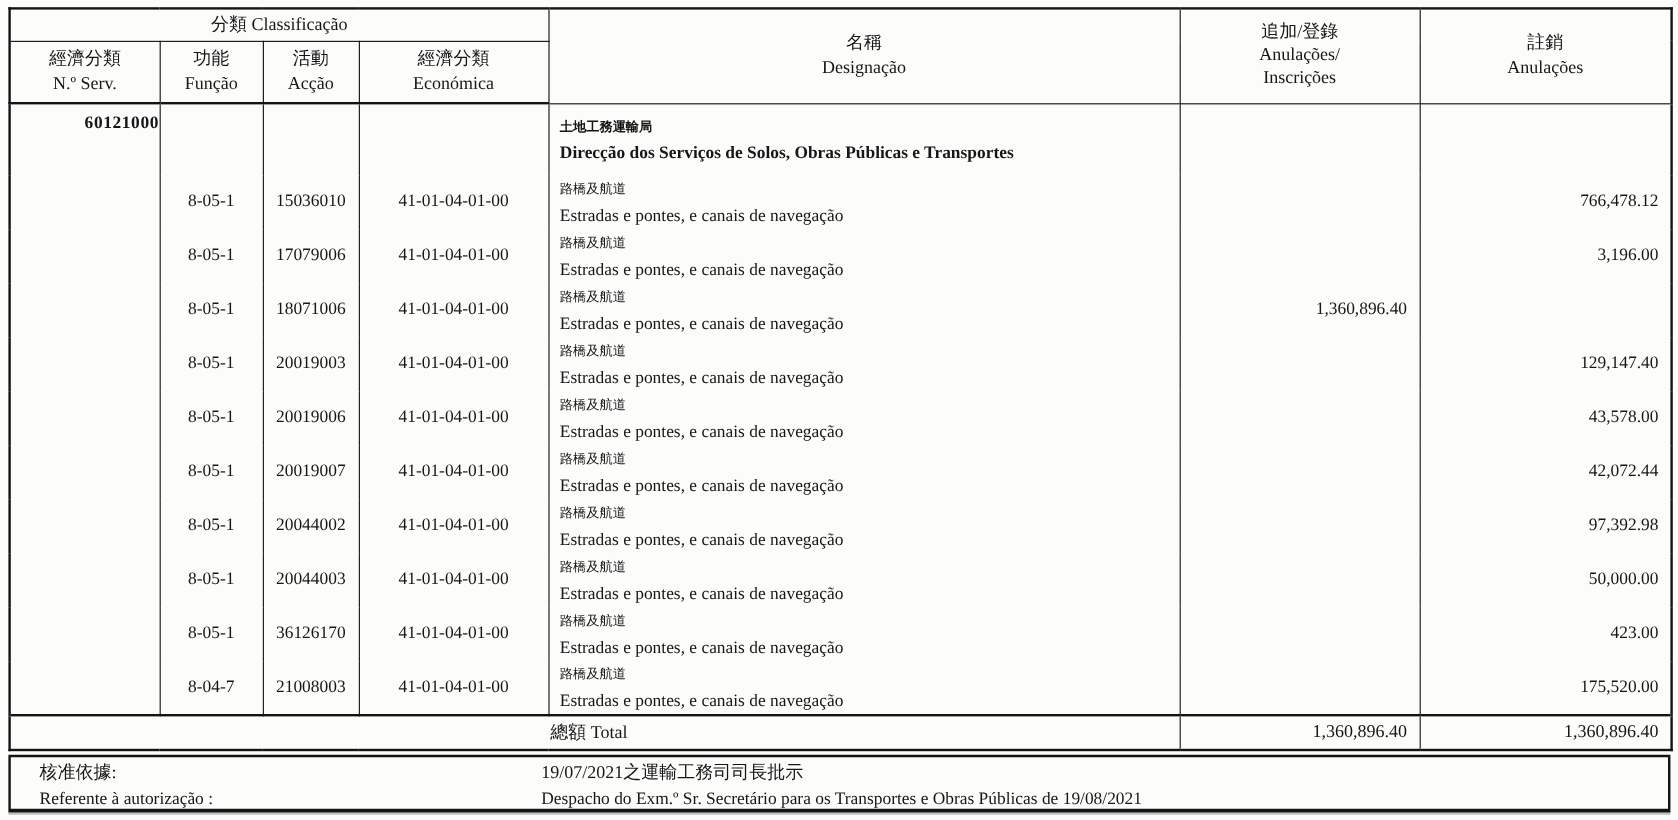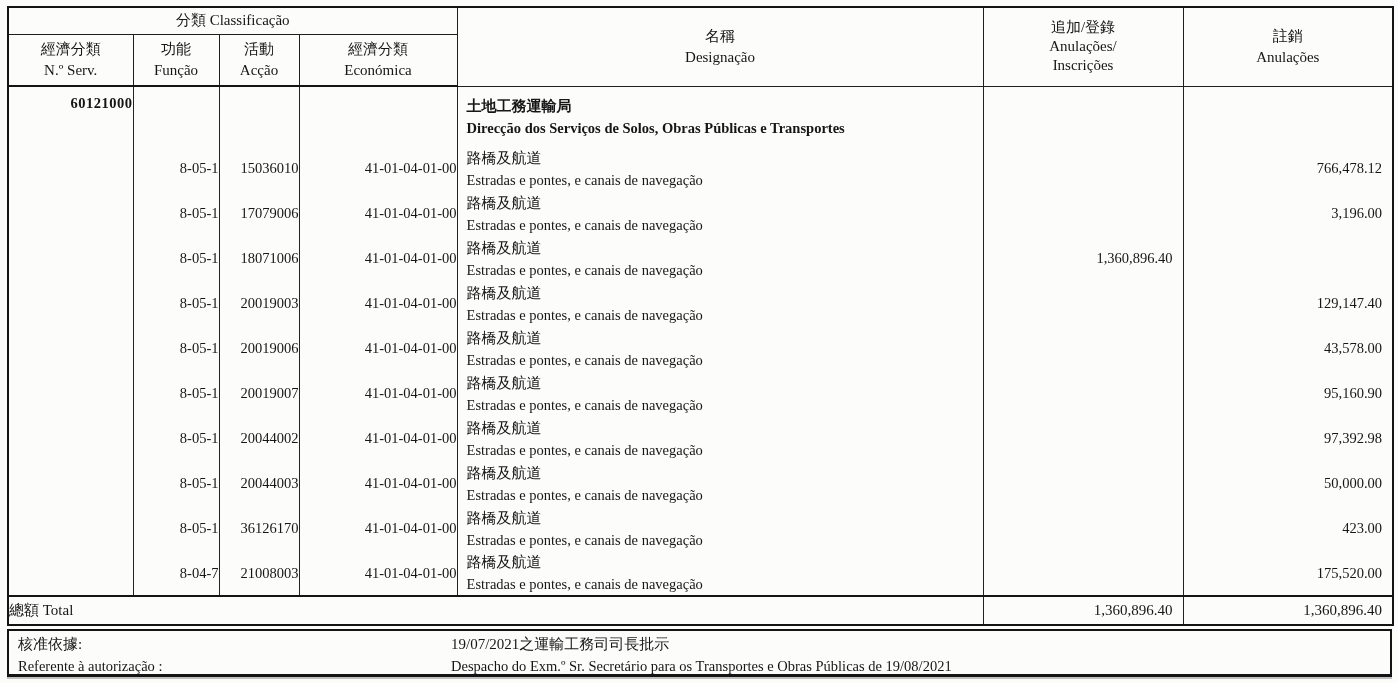--- a/index.html
+++ b/index.html
@@ -38,47 +38,47 @@
   th .pt3 { line-height: 19px; }
   
   tbody.rows td {
     border-left: 1px solid #222;
     border-right: 1px solid #222;
     font-size: 14.5px;
   }
   tr.entity-row td { height: 60px; vertical-align: top; padding-top: 8px; }
   tr.entity-row td.code { text-align: right; font-weight: bold; letter-spacing: 0.5px; }
   tr.data-row td { height: 45px; }
-  td.ctr { text-align: right; }
+  td.ctr { text-align: center; }
   td.desig { padding-left: 9px; }
-  td.desig .zh { line-height: 23px; font-size: 15px; }
+  td.desig .zh { line-height: 23px; font-size: 11px; }
   td.desig .pt { line-height: 21px; font-size: 14.5px; }
   td.desig .zh.bold, td.desig .pt.bold { font-weight: bold; }
   td.amount { text-align: right; padding-right: 10px; font-size: 14.5px; }
   
   tr.total-row td {
     border-top: 2px solid #141414;
     border-bottom: 2px solid #141414;
     height: 29px;
     font-size: 15px;
   }
-  tr.total-row td.total-label { text-align: left; padding-right: 10px; }
+  tr.total-row td.total-label { text-align: center; padding-right: 10px; }
   tr.total-row td.amount { border-left: 1px solid #222; }
   
   .footer-box {
     width: 1385px;
     margin-top: 3px;
     border: 2px solid #141414;
     border-bottom: 3px solid #141414;
     box-shadow: 0 2px 0 rgba(120,120,120,.45);
     height: 48px;
     display: flex;
     background: #fcfcfb;
   }
-  .footer-left { width: 440px; padding: 2px 0 0 9px; font-family: Liberation Serif, serif; }
+  .footer-left { width: 440px; padding: 2px 0 0 24px; font-family: Liberation Serif, serif; }
   .footer-right { flex: 1; padding: 2px 0 0 2px; }
   .footer-box .line1 { line-height: 23px; font-size: 15px; }
   .footer-box .line2 { line-height: 21px; font-size: 14.5px; }
 </style>
 </head>
 <body>
 
 <div class="page">
 
   <table class="budget">
@@ -212,21 +212,21 @@
   <tr class="data-row">
     <td class="outer-l"></td>
     <td class="ctr">8-05-1</td>
     <td class="ctr">20019007</td>
     <td class="ctr">41-01-04-01-00</td>
     <td class="desig">
       <div class="zh">路橋及航道</div>
       <div class="pt">Estradas e pontes, e canais de navegação</div>
     </td>
     <td class="amount"></td>
-    <td class="amount outer-r">95,160.90</td>
+    <td class="amount outer-r">42,072.44</td>
   </tr>
 
   <tr class="data-row">
     <td class="outer-l"></td>
     <td class="ctr">8-05-1</td>
     <td class="ctr">20044002</td>
     <td class="ctr">41-01-04-01-00</td>
     <td class="desig">
       <div class="zh">路橋及航道</div>
       <div class="pt">Estradas e pontes, e canais de navegação</div>

